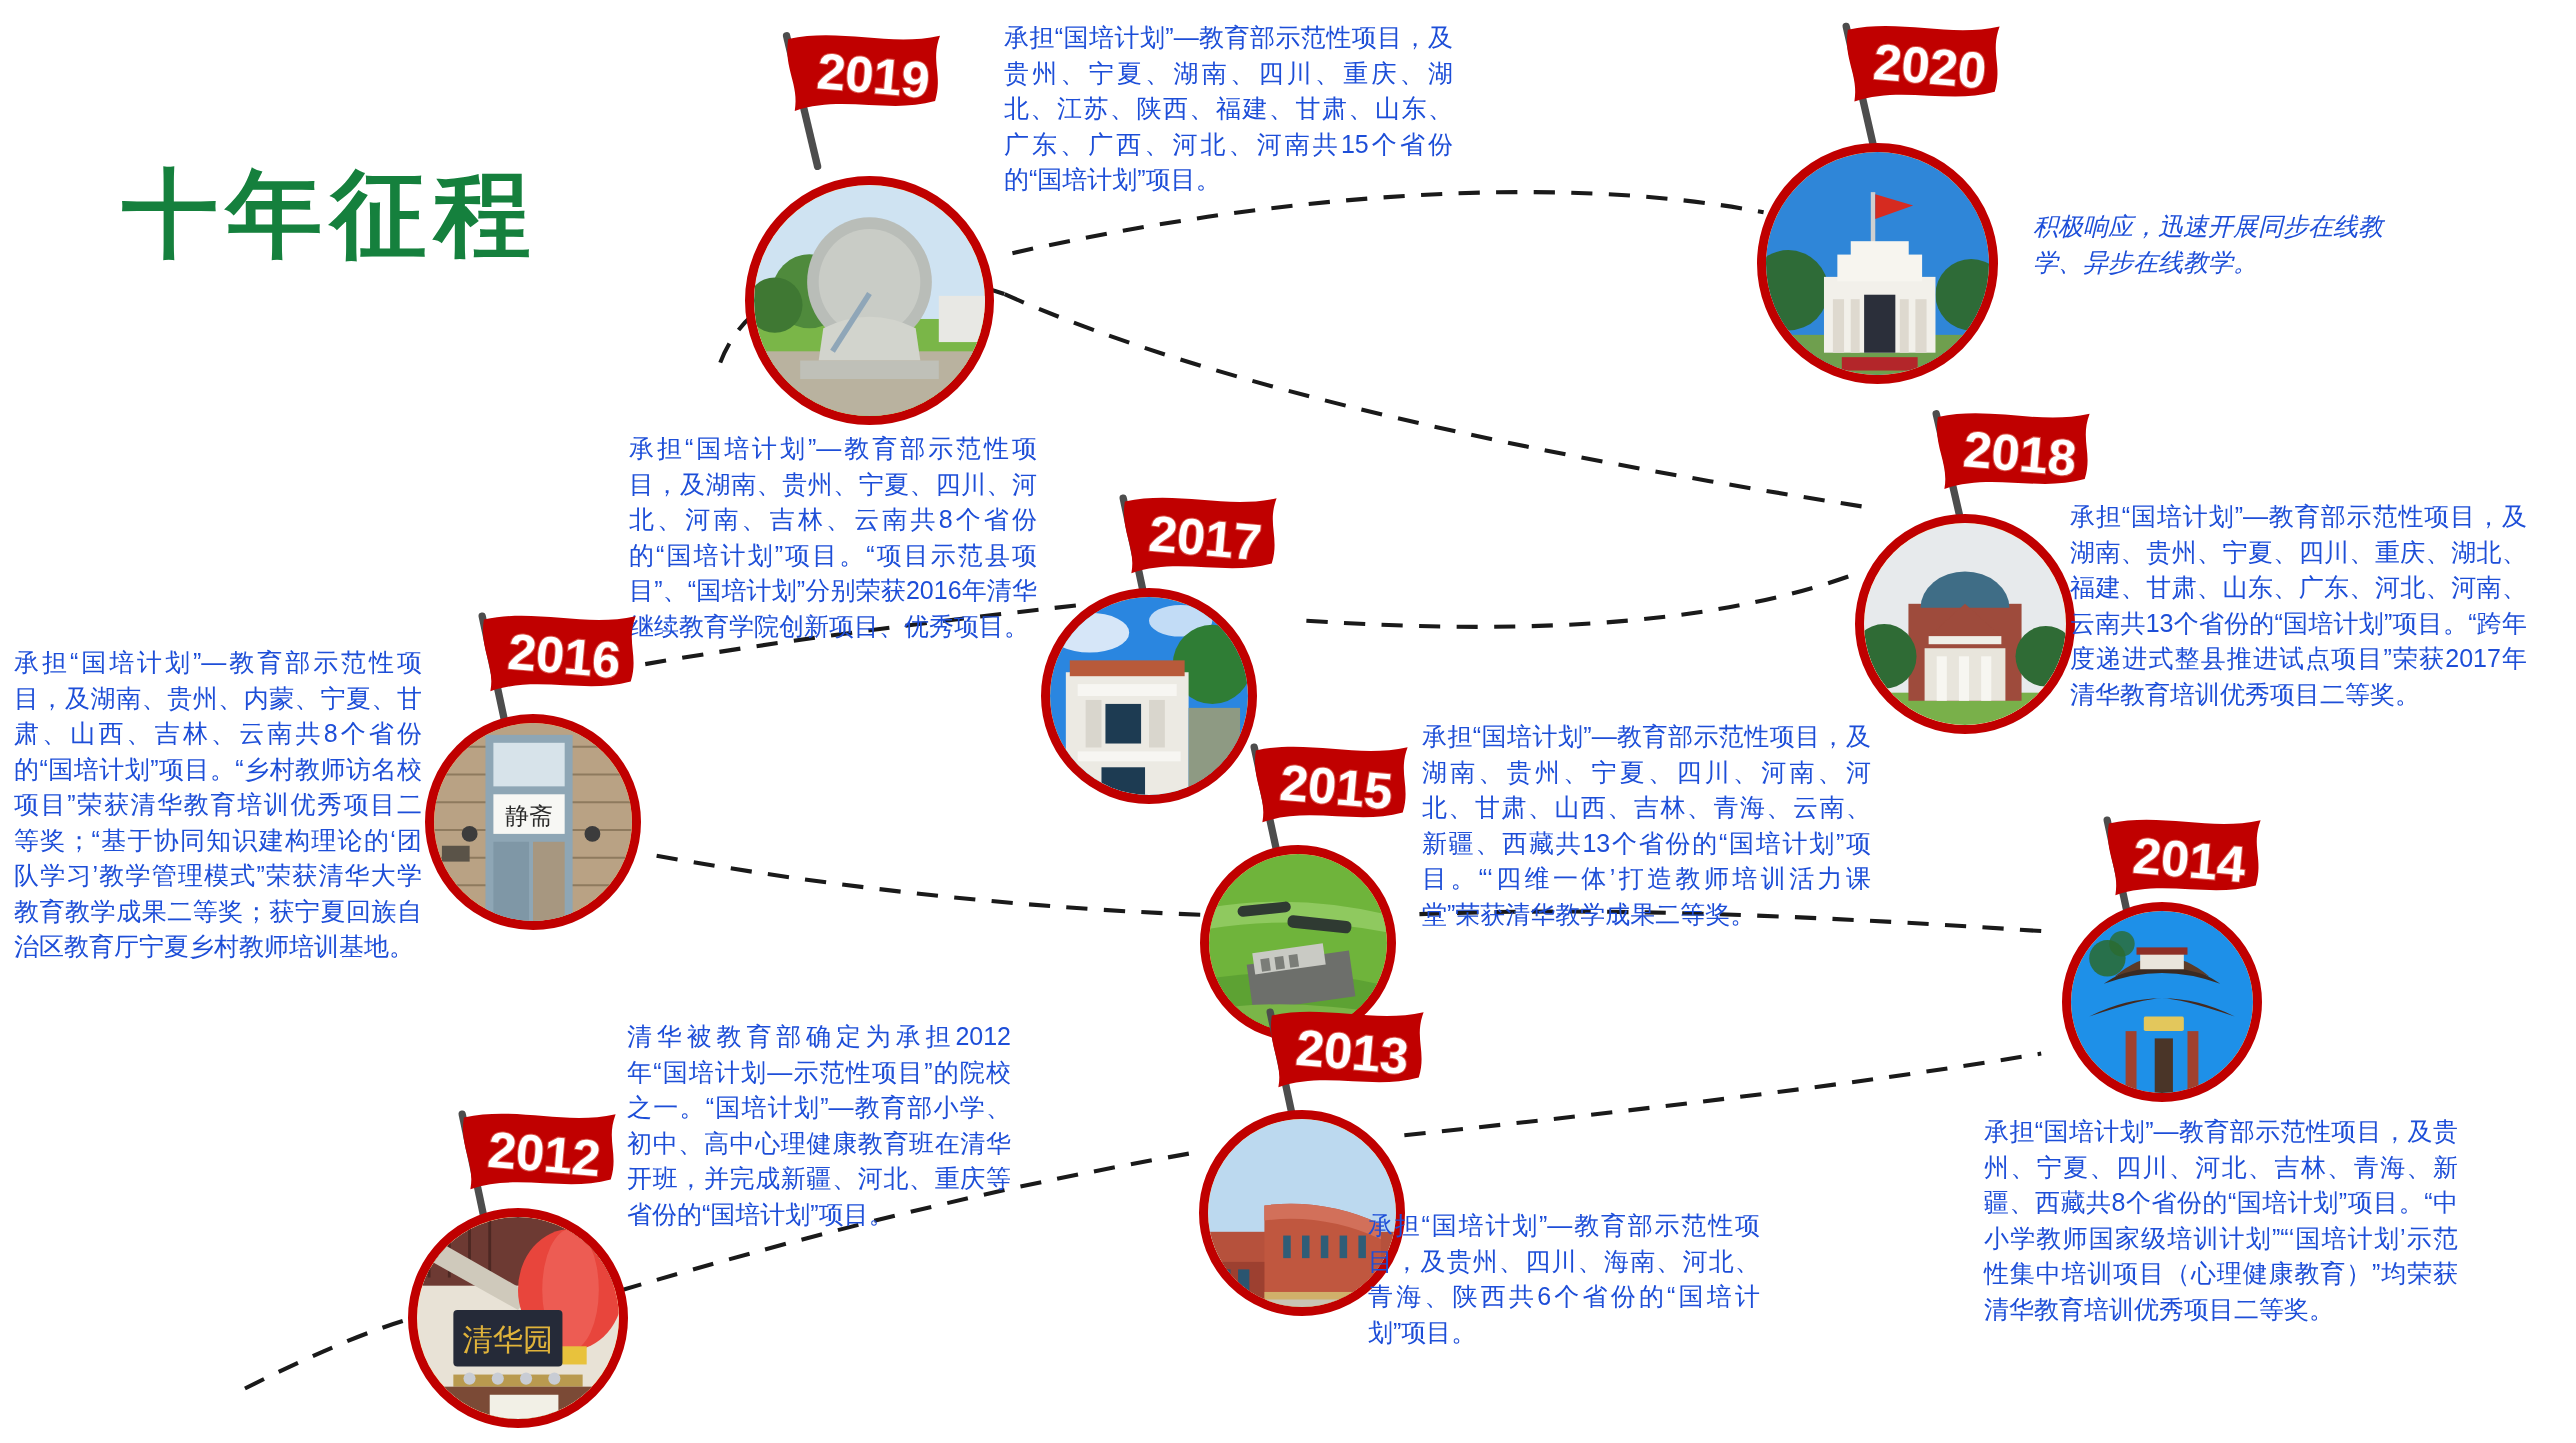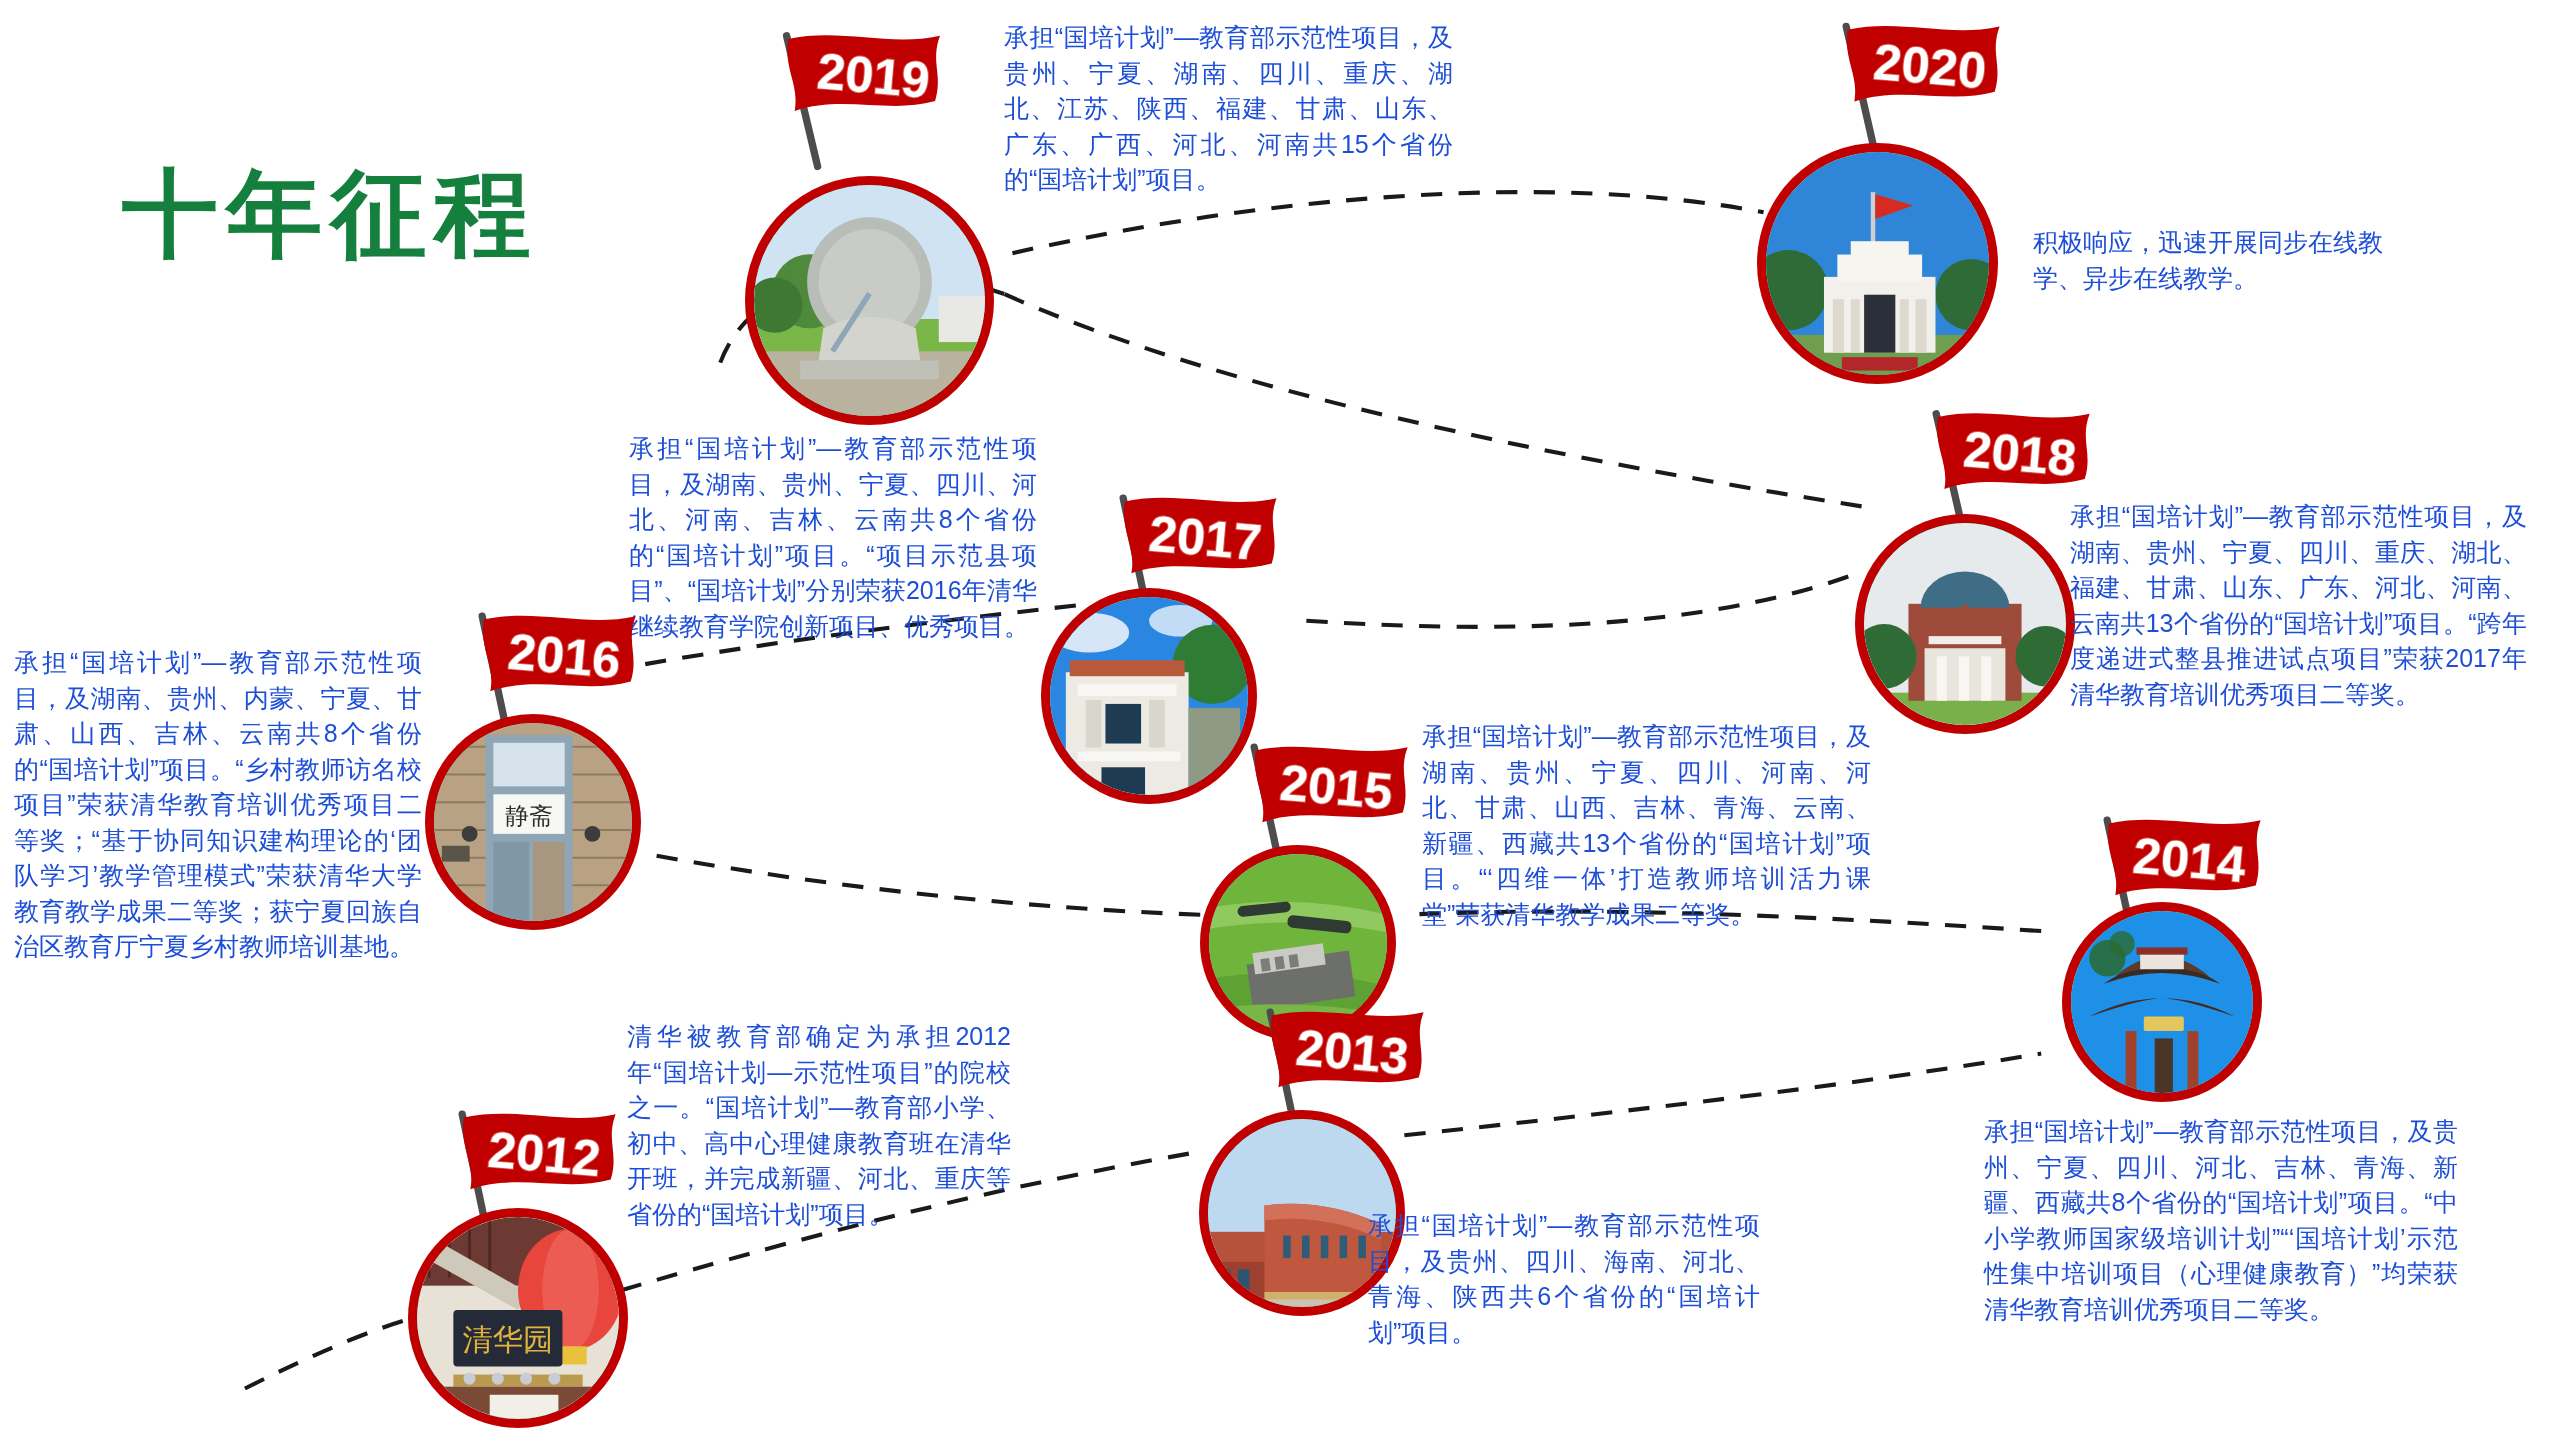--- a/index.html
+++ b/index.html
@@ -31,21 +31,21 @@
     pointer-events:none;
   }
   
   .node{ position:absolute; }
   .photo-circle{
     position:absolute;
     border-radius:50%;
     border:9px solid #c00000;
     box-sizing:border-box;
     overflow:hidden;
-    background:#5eead4;
+    background:#fdba74;
   }
   .photo-inner{
     position:absolute; inset:0;
     border-radius:50%;
     overflow:hidden;
   }
   .photo-inner svg{ display:block; width:100%; height:100%; }
 
   
   .flag{ position:absolute; width:204px; height:151px; }
@@ -152,21 +152,21 @@
           <rect x="38" y="40" width="26" height="8" fill="#f7f5ef"></rect>
           <rect x="44" y="64" width="14" height="26" fill="#2b2f3a"></rect>
           <rect x="30" y="66" width="5" height="24" fill="#ded9cf"></rect>
           <rect x="38" y="66" width="4" height="24" fill="#ded9cf"></rect>
           <rect x="60" y="66" width="4" height="24" fill="#ded9cf"></rect>
           <rect x="67" y="66" width="5" height="24" fill="#ded9cf"></rect>
           <rect x="34" y="92" width="34" height="6" fill="#b3262a"></rect>
         </svg>
       </div>
     </div>
-    <div class="txt left" style="left:2033px; top:225px; width:376px;">积极响应，迅速开展同步在线教学、异步在线教学。</div>
+    <div class="txt left" style="left:2033px; top:209px; width:376px;font-style:italic;">积极响应，迅速开展同步在线教学、异步在线教学。</div>
   </div>
 
   <div class="node">
     <div class="flag" style="left:1915px; top:404px;">
       <svg viewBox="0 0 250 185">
         <line x1="26" y1="12" x2="60" y2="160" stroke="#4d4d4d" stroke-width="9" stroke-linecap="round"></line>
         <path d="M28,16 C 92,2 152,26 214,12 C 202,44 218,60 208,92 C 152,108 94,84 36,104 C 42,72 22,52 28,16 Z" fill="#c00000"></path>
         <text class="yr" x="58" y="76" transform="rotate(5 58 76)">2018</text>
       </svg>
     </div>

